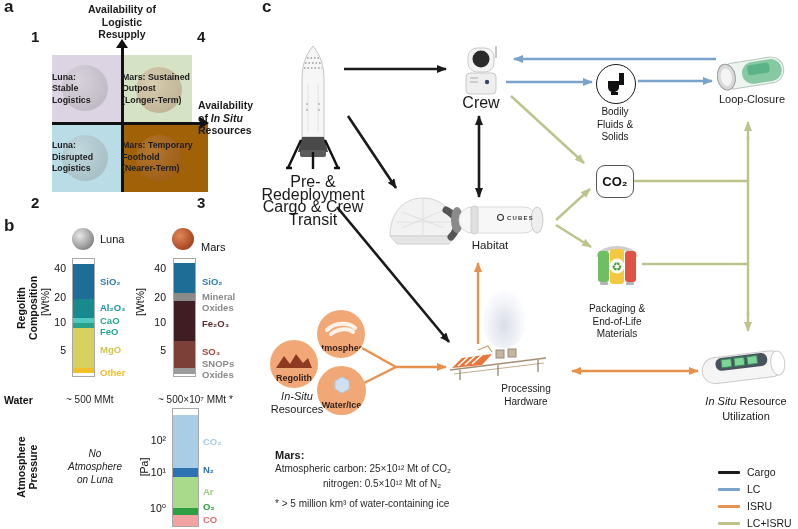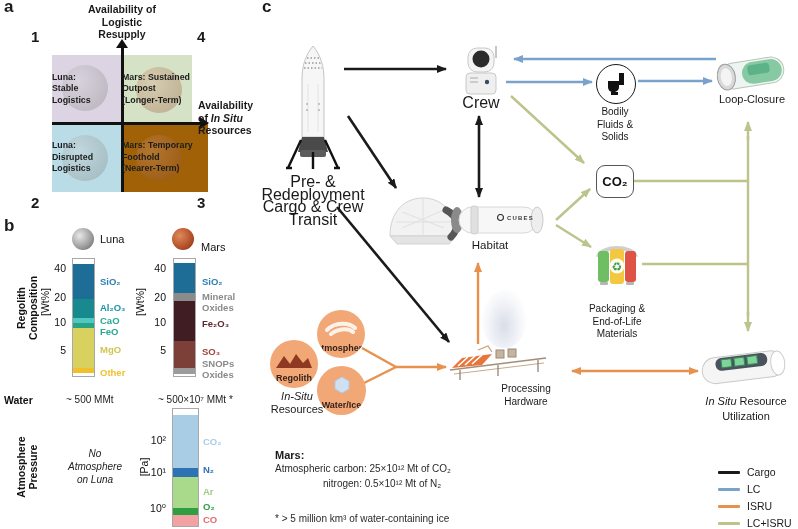--- a/index.html
+++ b/index.html
@@ -419,21 +419,21 @@
   </svg>
   <div class="abs biglabel" style="left:694px;top:394px;width:104px;">
     <div><i>In Situ</i><span> Resource</span></div>
     <div>Utilization</div>
   </div>
 
   <div class="abs" style="left:275px;top:449px;">
     <div class="notes-title">Mars:</div>
     <div class="notes-line">Atmospheric carbon:  25×10¹² Mt of CO₂</div>
     <div class="notes-line" style="margin-left:48px;">nitrogen: 0.5×10¹² Mt of N₂</div>
-    <div class="notes-line" style="margin-top:20px;">* &gt; 5 million km³ of water-containing ice</div>
+    <div class="notes-line" style="margin-top:5px;">* &gt; 5 million km³ of water-containing ice</div>
   </div>
 
   <div class="abs" style="left:718px;top:466px;">
 
       <div class="legend-row">
         <div class="legend-swatch" style="background: rgb(26, 26, 26);"></div>
         <div class="legend-label">Cargo</div>
       </div>
 
       <div class="legend-row">

